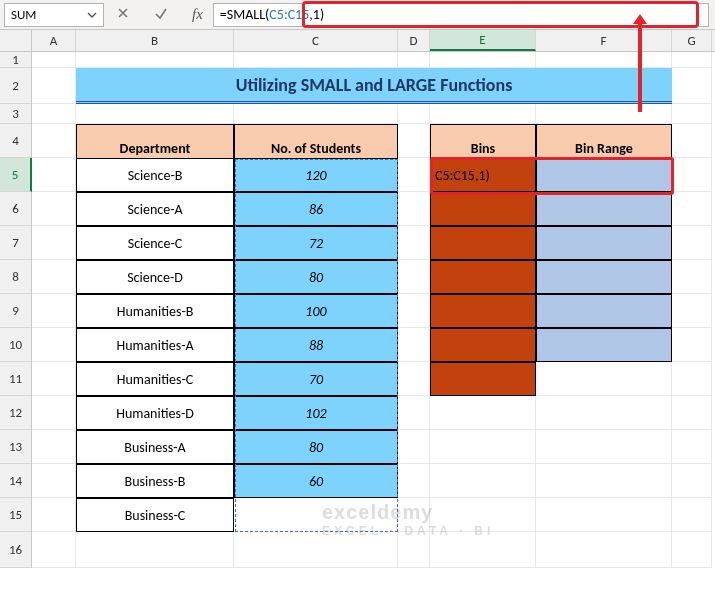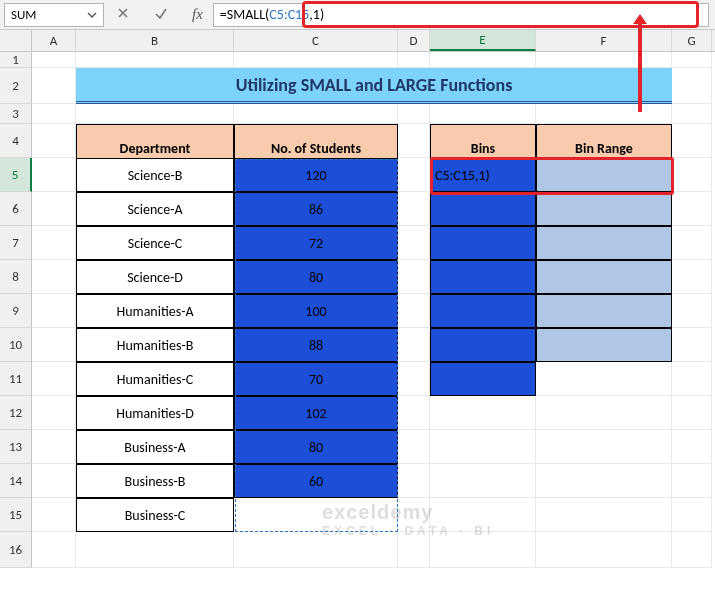--- a/index.html
+++ b/index.html
@@ -160,23 +160,23 @@
     border:1px solid #000;
     background:#f8cbad;
     height:48px;
   }
   .tbl-cell {
     display:flex;align-items:center;justify-content:center;
     border:1px solid #000;
     background:#fff;
     height:34px;
   }
-  .tbl-cell.num { background:#1d4ed8; }
+  .tbl-cell.num { background:#7dd3fc;font-style:italic; }
   .tbl-f-cell { background:#b0c6e6; border:1px solid #000; height:34px;}
-  .tbl-e-cell { background:#1d4ed8; border:1px solid #000; height:34px; display:flex;align-items:center;justify-content:flex-start;padding:0 4px;}
+  .tbl-e-cell { background:#c2410c; border:1px solid #000; height:34px; display:flex;align-items:center;justify-content:flex-start;padding:0 4px;}
 
   
   .marquee-c {
     position:absolute;
     left:203px; top:107px;
     width:163px; height:373px;
     border:1.5px dashed #2e75c6;
     pointer-events:none;
   }
   
@@ -443,22 +443,22 @@
       </div>
       <div class="tbl" style="left:202px;top:72px;width:164px;">
         <div class="tbl-hdr">No. of Students</div>
       </div>
 
       <div class="tbl" style="left:44px;top:106px;width:158px;">
         <div class="tbl-cell">Science-B</div>
         <div class="tbl-cell">Science-A</div>
         <div class="tbl-cell">Science-C</div>
         <div class="tbl-cell">Science-D</div>
+        <div class="tbl-cell">Humanities-B</div>
         <div class="tbl-cell">Humanities-A</div>
-        <div class="tbl-cell">Humanities-B</div>
         <div class="tbl-cell">Humanities-C</div>
         <div class="tbl-cell">Humanities-D</div>
         <div class="tbl-cell">Business-A</div>
         <div class="tbl-cell">Business-B</div>
         <div class="tbl-cell">Business-C</div>
       </div>
       <div class="tbl" style="left:202px;top:106px;width:164px;">
         <div class="tbl-cell num">120</div>
         <div class="tbl-cell num">86</div>
         <div class="tbl-cell num">72</div>

